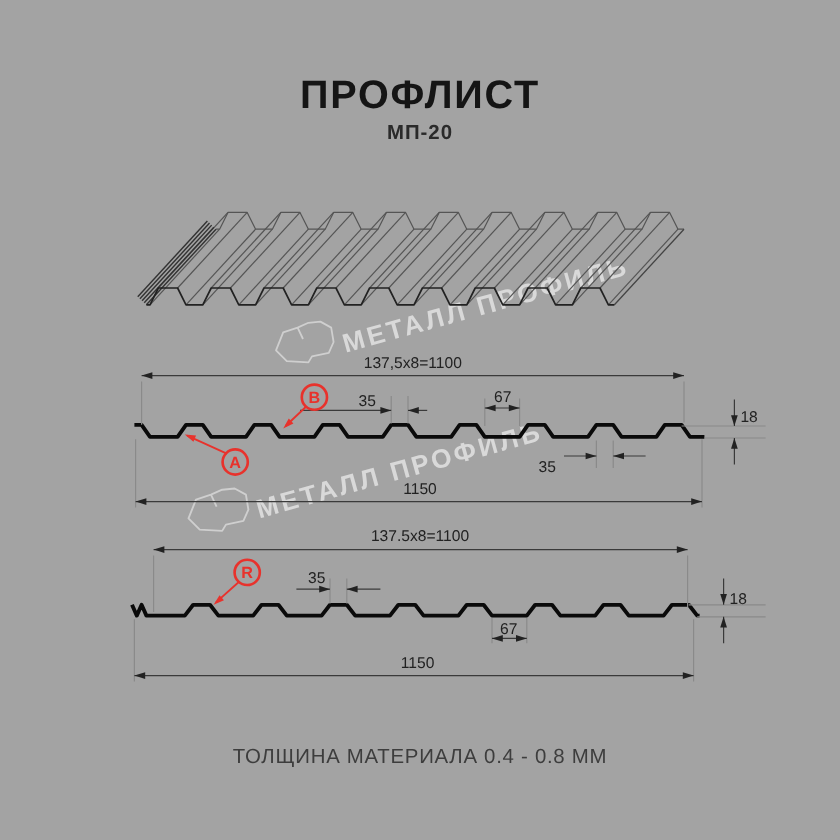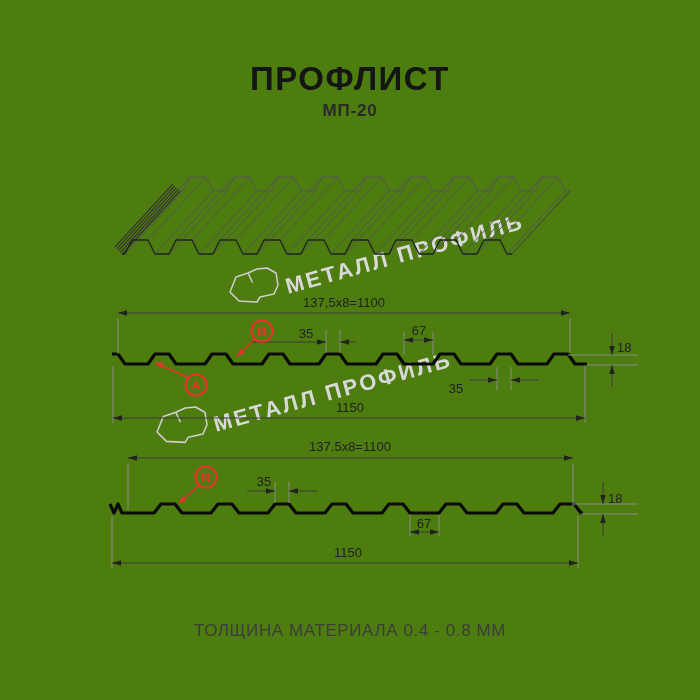--- a/index.html
+++ b/index.html
@@ -1,16 +1,16 @@
 <!DOCTYPE html>
 <html><head>
 <meta charset="utf-8">
 <style>
   html,body{margin:0;padding:0;background:#ffffff;}
-  .page{position:relative;width:700px;height:700px;background:#4d7c0f;overflow:hidden;
+  .page{position:relative;width:700px;height:700px;background:#a3a3a3;overflow:hidden;
         font-family:"Liberation Sans",sans-serif;}
   svg{position:absolute;left:0;top:0;}
   text{font-family:"Liberation Sans",sans-serif;}
   .title-text{font-size:33px;font-weight:bold;fill:#151515;letter-spacing:1.5px;}
   .subtitle-text{font-size:17px;font-weight:bold;fill:#2a2a2a;letter-spacing:.8px;}
   .footer-text{font-size:17px;fill:#3d3d3d;letter-spacing:.6px;}
   .wm-text{font-size:22px;font-weight:bold;fill:#d9d9d9;letter-spacing:2.5px;}
   .dim-text{font-size:13px;fill:#222;}
   .red-label{font-size:13.5px;font-weight:bold;fill:#e8322c;}
 </style>

